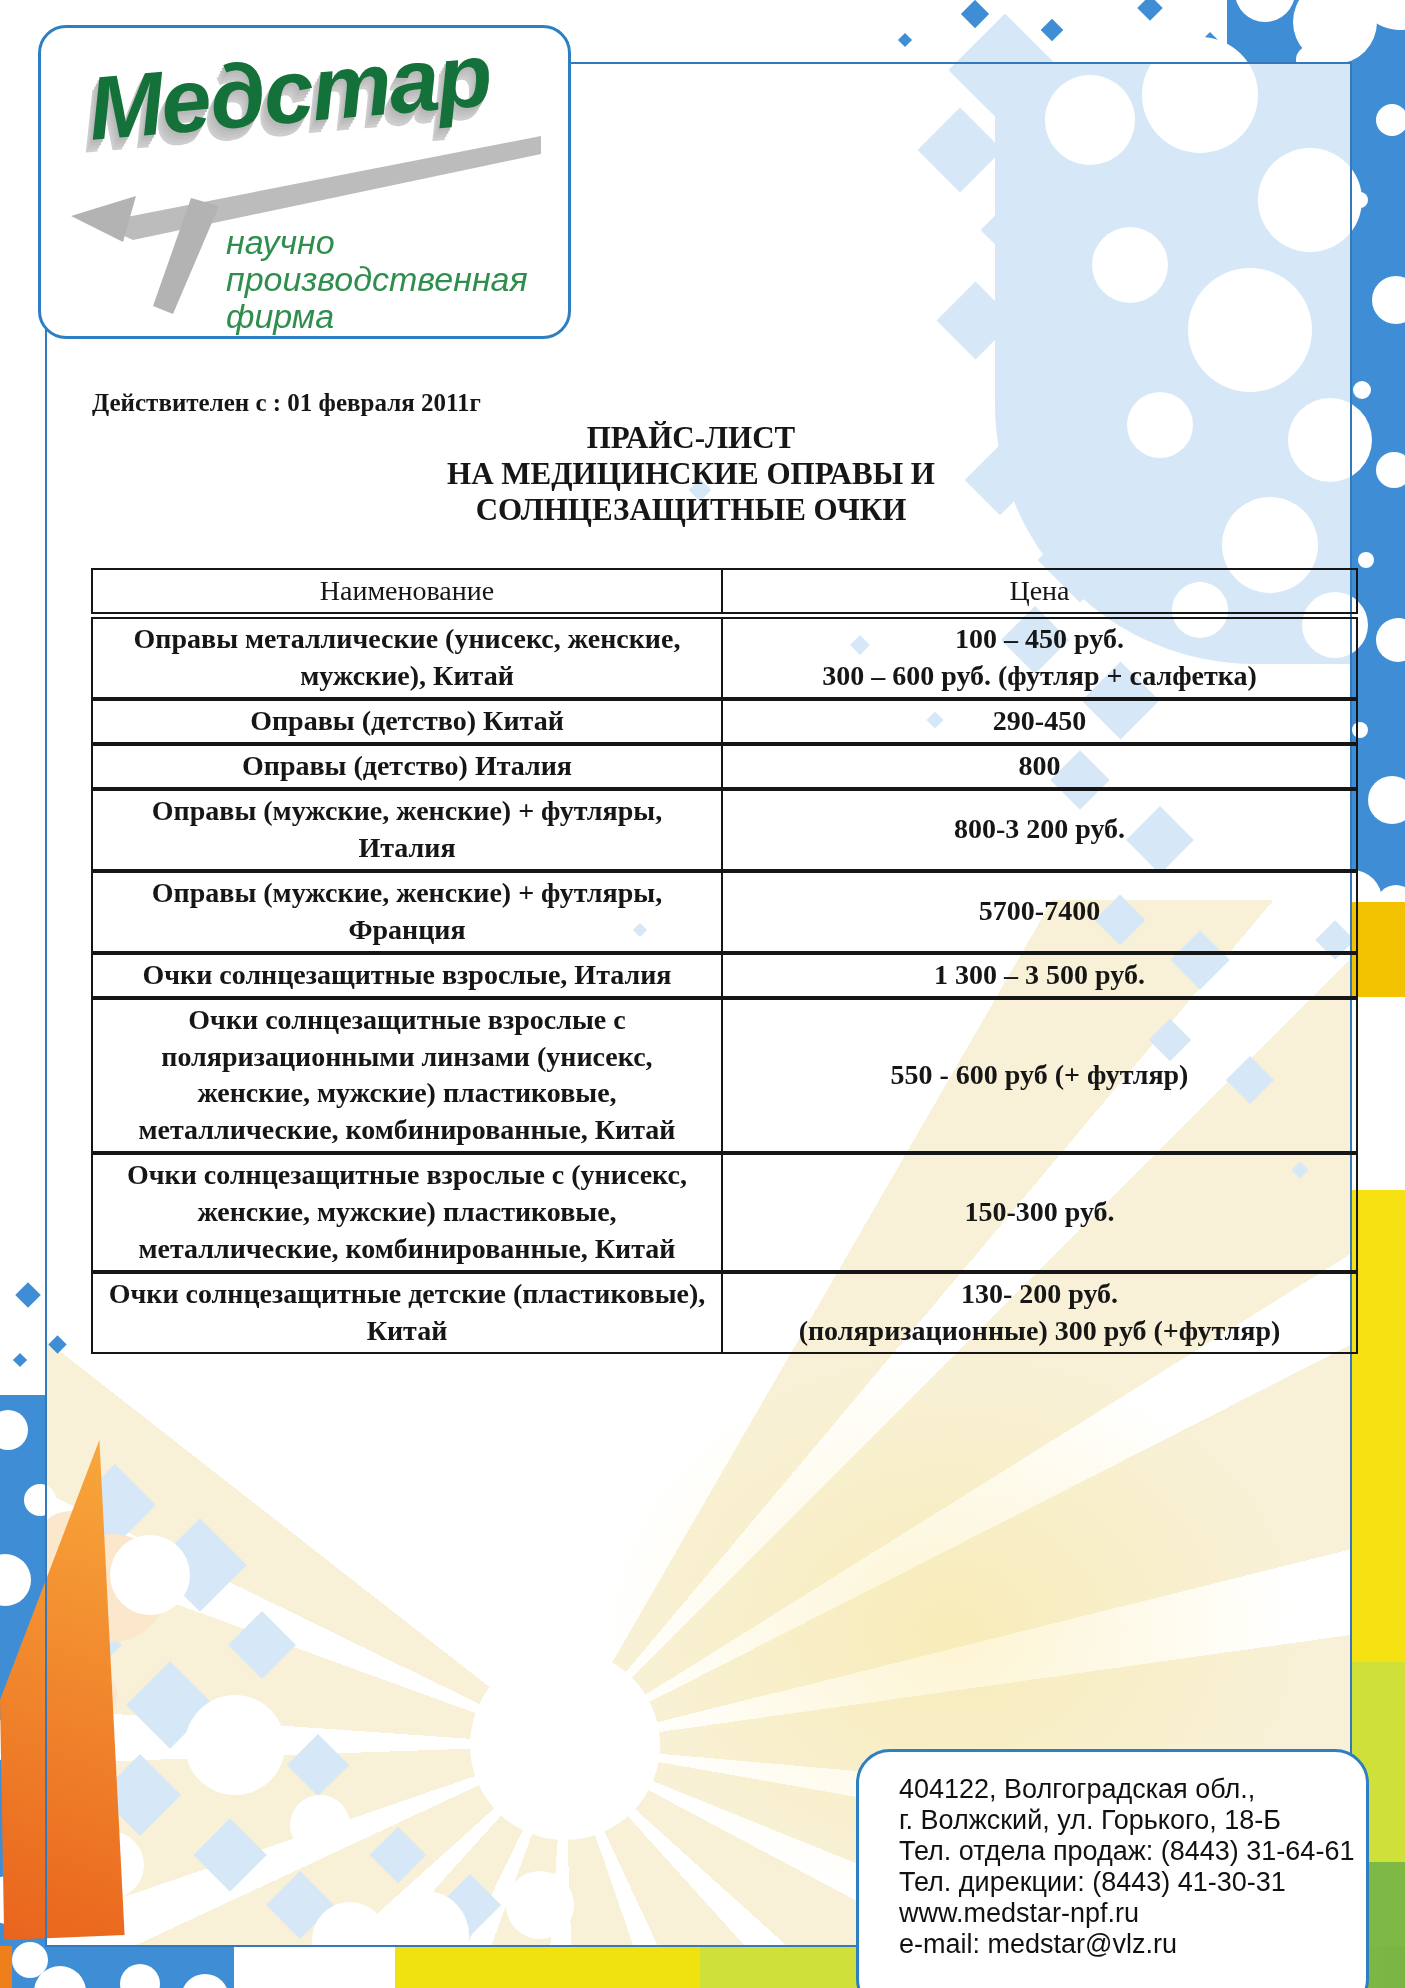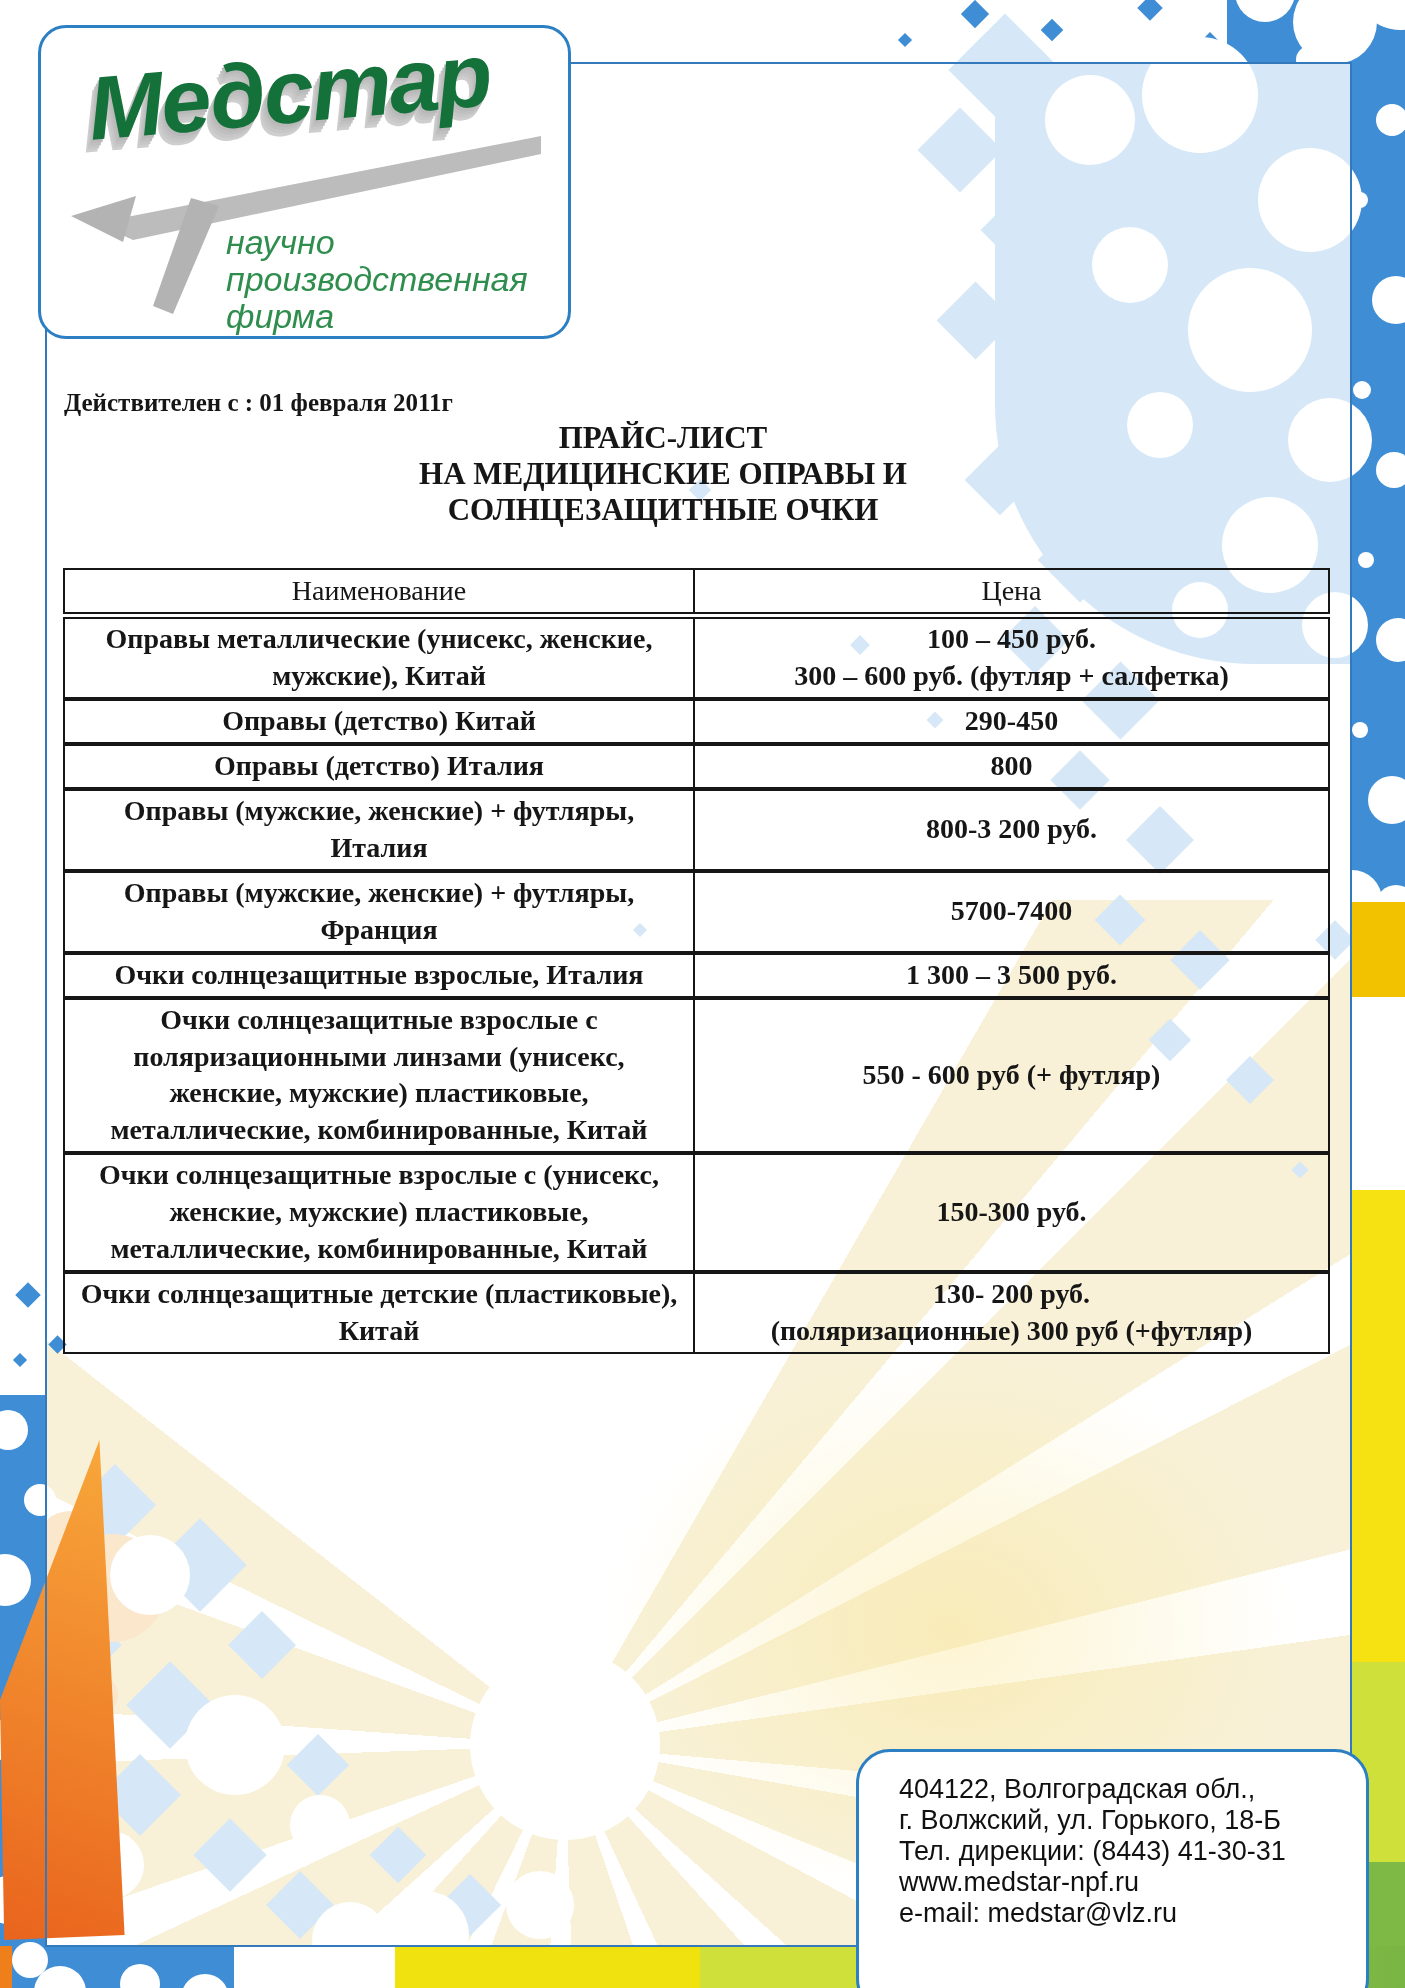--- a/index.html
+++ b/index.html
@@ -76,21 +76,21 @@
     border:3px solid var(--border-blue);border-radius:28px;z-index:4;overflow:hidden;}
   .logo-swoosh{position:absolute;left:0;top:0;}
   .logo-brand{position:absolute;left:52px;top:30px;font-family:"Liberation Sans","DejaVu Sans",sans-serif;
     font-size:90px;font-weight:bold;font-style:italic;letter-spacing:-2px;color:var(--brand-green);
     transform:rotate(-5deg);transform-origin:left bottom;
     text-shadow:-2px 3px 0 #b9b9b9,-4px 6px 0 #c0c0c0,-6px 9px 0 #c7c7c7,-8px 12px 0 #cecece;}
   .logo-sub{position:absolute;left:185px;top:196px;font-family:"Liberation Sans","DejaVu Sans",sans-serif;
     font-size:34px;font-style:italic;color:var(--brand-green-light);line-height:37px;}
 
   
-  .doc{position:absolute;inset:0;z-index:3;color:var(--ink);}
+  .doc{position:absolute;inset:0;z-index:3;color:var(--ink);margin-left:28px;}
   .valid-from{position:absolute;left:64px;top:389px;font-size:25px;font-weight:bold;}
   .doc-title{position:absolute;left:63px;top:420px;width:1200px;text-align:center;
     font-size:31px;font-weight:bold;line-height:36px;}
 
   
   .price-table{position:absolute;left:63px;top:568px;width:1267px;border-collapse:collapse;
     color:var(--ink);}
   .price-table th{font-weight:normal;font-size:28px;padding:5px 4px;text-align:center;
     border-bottom:7px double var(--ink);}
   .price-table td{font-weight:bold;font-size:28px;line-height:1.32;padding:2px 10px;
@@ -293,18 +293,19 @@
         <td class="pre">130- 200 руб.
 (поляризационные) 300  руб (+футляр)</td>
       </tr>
     </tbody>
       </table>
   </div>
 
   <div class="contact-box">
     <div>404122, Волгоградская обл.,</div>
     <div>г. Волжский, ул. Горького, 18-Б</div>
+    <div>Тел. отдела продаж: (8443) 31-64-61</div>
     <div>Тел. дирекции: (8443) 41-30-31</div>
     <div>www.medstar-npf.ru</div>
     <div>e-mail: medstar@vlz.ru</div>
   </div>
 
 </div>
 
 </body></html>

